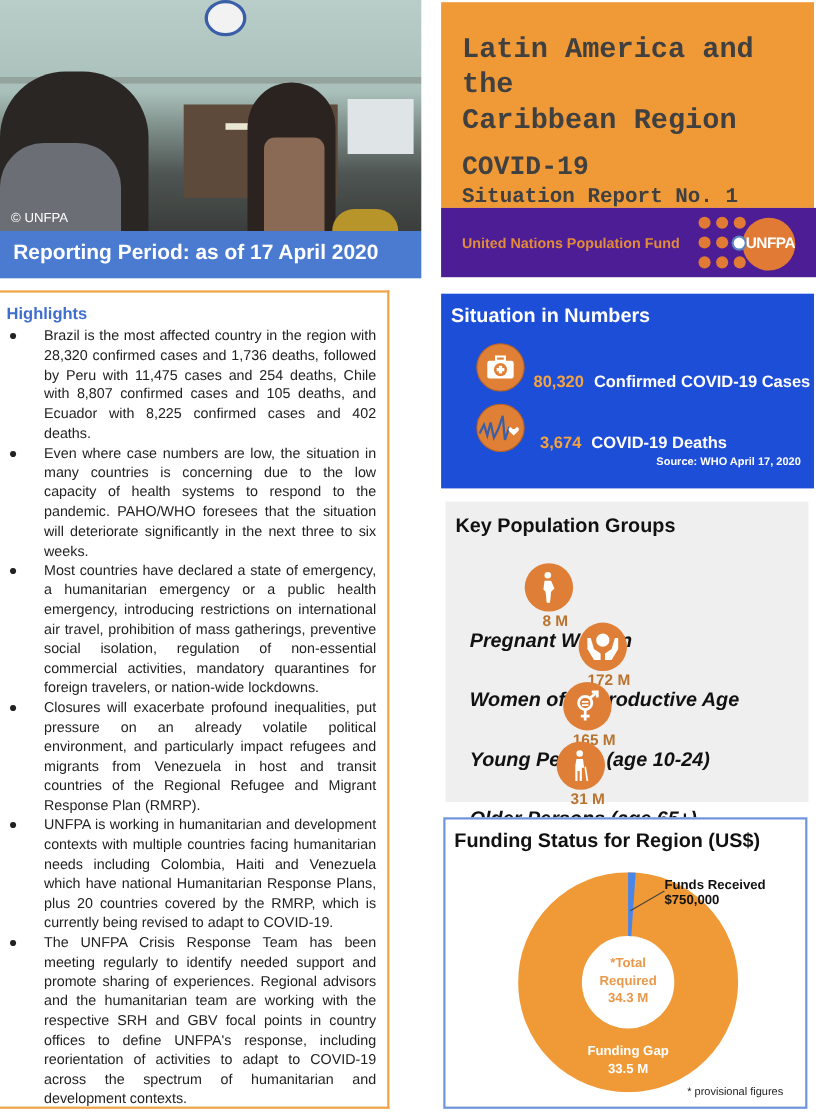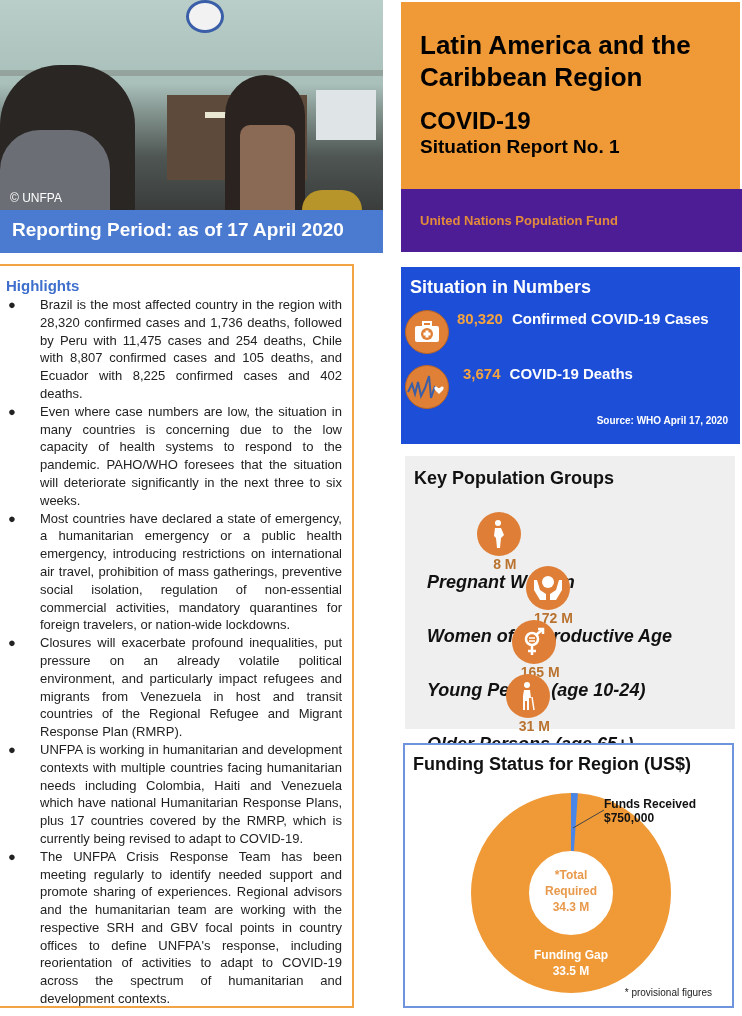--- a/index.html
+++ b/index.html
@@ -26,21 +26,21 @@
   .photo .credit { position: absolute; left: 10px; top: 191px; color: #ffffff; font-size: 12px; }
 
   .reporting {
     position: absolute; left: 0; top: 210px; width: 383px; height: 43px; background: #4a7bd0;
     color: #ffffff; font-weight: bold; font-size: 19px; padding: 9px 0 0 12px;
   }
 
   
   .title-box {
     position: absolute; left: 401px; top: 2px; width: 339px; height: 187px; background: #f09a37;
-    color: #000000; padding: 27px 0 0 19px;
+    color: #404040; padding: 27px 0 0 19px; font-family: Liberation Mono, monospace;
   }
   .title-box .t1 { font-size: 26px; font-weight: bold; line-height: 32px; }
   .title-box .t2 { font-size: 24px; font-weight: bold; margin-top: 14px; line-height: 28px; }
   .title-box .t3 { font-size: 19px; font-weight: bold; line-height: 24px; }
   .fund-bar {
     position: absolute; left: 401px; top: 189px; width: 401px; height: 63px; background: #4c1d95;
   }
   .fund-bar .fund-name { position: absolute; left: 19px; top: 24px; color: #e28b3b; font-size: 13px; font-weight: bold; }
   .fund-bar .logo { position: absolute; left: 234px; top: 8px; width: 100px; height: 48px; }
   .dot { position: absolute; width: 11px; height: 11px; background: #e07a34; border-radius: 50%; }
@@ -59,21 +59,21 @@
     position: relative; padding-left: 40px; padding-right: 10px; font-size: 13px; line-height: 17.8px;
     color: #222; text-align: justify;
   }
   .highlights li .bullet { position: absolute; left: 8px; top: 0; font-size: 13px; }
 
   
   .situation {
     position: absolute; left: 401px; top: 267px; width: 339px; height: 177px; background: #1d4ed8; color: #ffffff;
   }
   .situation h2 { font-size: 18px; font-weight: bold; margin: 10px 0 0 9px; }
-  .stat { position: absolute; left: 4px; height: 46px; display: flex; align-items: flex-start; }
+  .stat { position: absolute; left: 32px; height: 46px; display: flex; align-items: flex-end; }
   .stat .icon { width: 44px; height: 44px; border-radius: 50%; background: #e07f36; border: 1px solid #b86425; display: flex; align-items: center; justify-content: center; }
   .stat .num { color: #f3a33f; font-weight: bold; font-size: 15px; margin-left: 8px; }
   .stat .label { color: #ffffff; font-weight: bold; font-size: 15px; margin-left: 9px; }
   .situation .source { position: absolute; right: 12px; top: 148px; font-size: 10px; font-weight: bold; }
 
   
   .keypop {
     position: absolute; left: 405px; top: 456px; width: 330px; height: 273px; background: #efefef;
   }
   .keypop h2 { font-size: 18px; font-weight: bold; color: #111; margin: 12px 0 0 9px; }
@@ -114,30 +114,43 @@
 <div class="title-box">
   <div class="t1">
     <div>Latin America and the</div>
     <div>Caribbean Region</div>
   </div>
   <div class="t2">COVID-19</div>
   <div class="t3">Situation Report No. 1</div>
 </div>
 <div class="fund-bar">
   <span class="fund-name">United Nations Population Fund</span>
+  <div class="logo">
+    <span class="dot" style="left:0;top:0"></span>
+    <span class="dot" style="left:16px;top:0"></span>
+    <span class="dot" style="left:32px;top:0"></span>
+    <span class="dot" style="left:0;top:18px"></span>
+    <span class="dot" style="left:16px;top:18px"></span>
+    <span class="dot" style="left:0;top:36px"></span>
+    <span class="dot" style="left:16px;top:36px"></span>
+    <span class="dot" style="left:32px;top:36px"></span>
+    <span class="logo-circle"></span>
+    <span class="un-emblem"></span>
+    <span class="logo-text">UNFPA</span>
+  </div>
 </div>
 
 <div class="highlights">
   <h2>Highlights</h2>
   <ul>
     <li><span class="bullet">●</span><span>Brazil is the most affected country in the region with 28,320 confirmed cases and 1,736 deaths, followed by Peru with 11,475 cases and 254 deaths, Chile with 8,807 confirmed cases and 105 deaths, and Ecuador with 8,225 confirmed cases and 402 deaths.</span></li>
     <li><span class="bullet">●</span><span>Even where case numbers are low, the situation in many countries is concerning due to the low capacity of health systems to respond to the pandemic. PAHO/WHO foresees that the situation will deteriorate significantly in the next three to six weeks.</span></li>
     <li><span class="bullet">●</span><span>Most countries have declared a state of emergency, a humanitarian emergency or a public health emergency, introducing restrictions on international air travel, prohibition of mass gatherings, preventive social isolation, regulation of non-essential commercial activities, mandatory quarantines for foreign travelers, or nation-wide lockdowns.</span></li>
     <li><span class="bullet">●</span><span>Closures will exacerbate profound inequalities, put pressure on an already volatile political environment, and particularly impact refugees and migrants from Venezuela in host and transit countries of the Regional Refugee and Migrant Response Plan (RMRP).</span></li>
-    <li><span class="bullet">●</span><span>UNFPA is working in humanitarian and development contexts with multiple countries facing humanitarian needs including Colombia, Haiti and Venezuela which have national Humanitarian Response Plans, plus 17 countries covered by the RMRP, which is currently being revised to adapt to COVID-19.</span></li>
+    <li><span class="bullet">●</span><span>UNFPA is working in humanitarian and development contexts with multiple countries facing humanitarian needs including Colombia, Haiti and Venezuela which have national Humanitarian Response Plans, plus 20 countries covered by the RMRP, which is currently being revised to adapt to COVID-19.</span></li>
     <li><span class="bullet">●</span><span>The UNFPA Crisis Response Team has been meeting regularly to identify needed support and promote sharing of experiences. Regional advisors and the humanitarian team are working with the respective SRH and GBV focal points in country offices to define UNFPA's response, including reorientation of activities to adapt to COVID-19 across the spectrum of humanitarian and development contexts.</span></li>
   </ul>
 </div>
 
 <div class="situation">
   <h2>Situation in Numbers</h2>
   <div class="stat" style="top:43px">
     <span class="icon">
       <svg width="26" height="22" viewBox="0 0 26 22">
         <rect x="9" y="1" width="8" height="4" fill="none" stroke="#fff" stroke-width="2"></rect>

